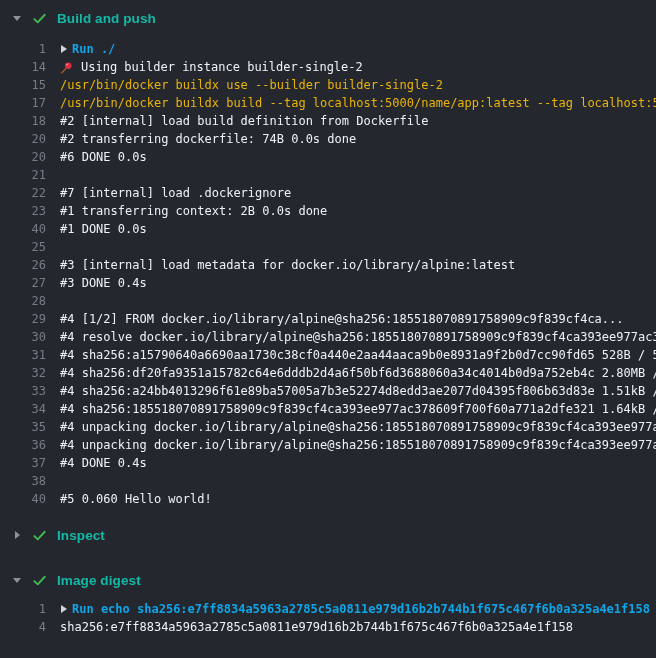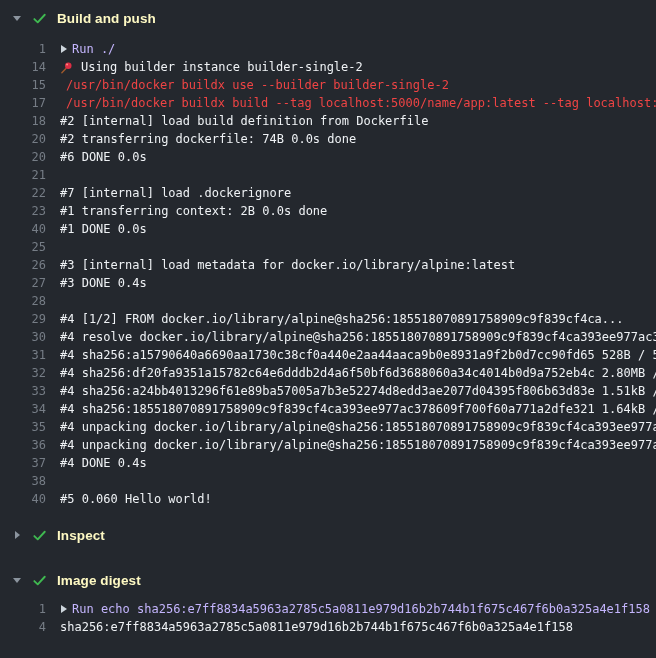--- a/index.html
+++ b/index.html
@@ -11,39 +11,39 @@
   .log{padding-top:6px;}
   .sec-header{
     display:flex;align-items:center;height:24px;padding-left:13px;
     cursor:pointer;
   }
   .tri{display:inline-block;flex:0 0 auto;}
   .tri-down{width:0;height:0;border-left:4.5px solid transparent;border-right:4.5px solid transparent;border-top:5.5px solid #8b949e;margin-right:10px;}
   .tri-right{width:0;height:0;border-top:4.5px solid transparent;border-bottom:4.5px solid transparent;border-left:5.5px solid #8b949e;margin-right:11px;margin-left:2px;}
   .check{flex:0 0 auto;width:16px;height:16px;margin-right:10px;display:inline-flex;align-items:center;justify-content:center;}
   .sec-title{
-    color:#fef9c3;font-size:13.5px;font-weight:700;letter-spacing:.1px;
+    color:#14b8a6;font-size:13.5px;font-weight:700;letter-spacing:.1px;
     white-space:nowrap;
   }
   .lines{
     font-family:"DejaVu Sans Mono","Liberation Mono",monospace;
     font-size:12px;
   }
   .lines-first{margin-top:10px;margin-bottom:5px;}
   .lines-last{margin-top:8px;}
   .sec-inspect{margin-top:15px;}
   .sec-digest{margin-top:21px;}
   .line{height:18px;line-height:18px;white-space:pre;overflow:hidden;display:flex;}
   .ln{
     flex:0 0 46px;width:46px;text-align:right;color:#767d86;margin-right:14px;
     user-select:none;cursor:pointer;
   }
   .content{flex:1 1 auto;color:#eff2f5;white-space:pre;overflow:hidden;display:flex;align-items:center;}
-  .content.info{color:#ef4444;margin-left:6px;}
-  .grp{font-weight:400;color:#c4b5fd;}
+  .content.info{color:#eab308;}
+  .grp{font-weight:700;color:#0ea5e9;}
   .run-arrow{
     display:inline-block;width:0;height:0;flex:0 0 auto;
     border-left:6px solid #cdd5dc;border-top:4px solid transparent;border-bottom:4px solid transparent;
     margin-right:5px;margin-left:1px;
   }
   .emoji{display:inline-flex;width:15px;flex:0 0 auto;margin-right:6px;align-items:center;}
 </style>
 </head>
 <body>
 

